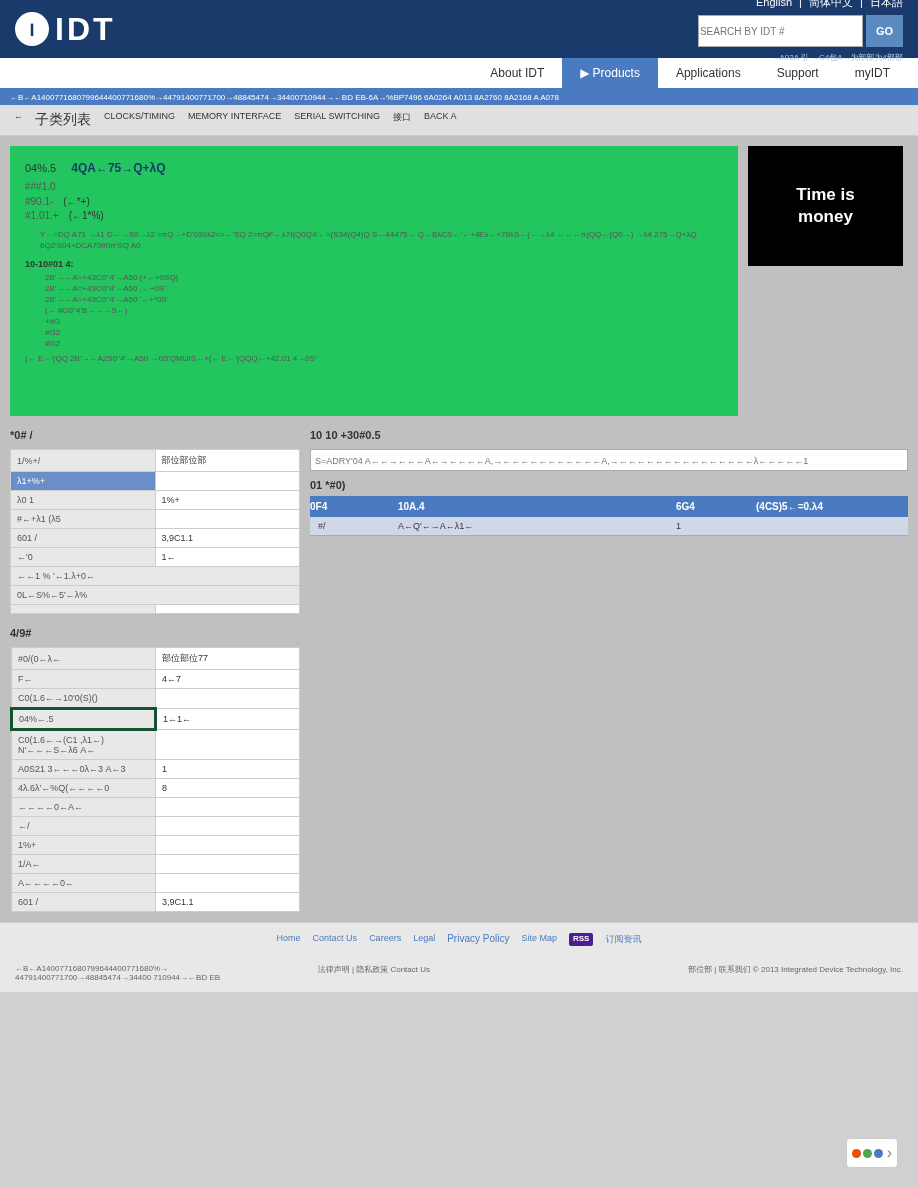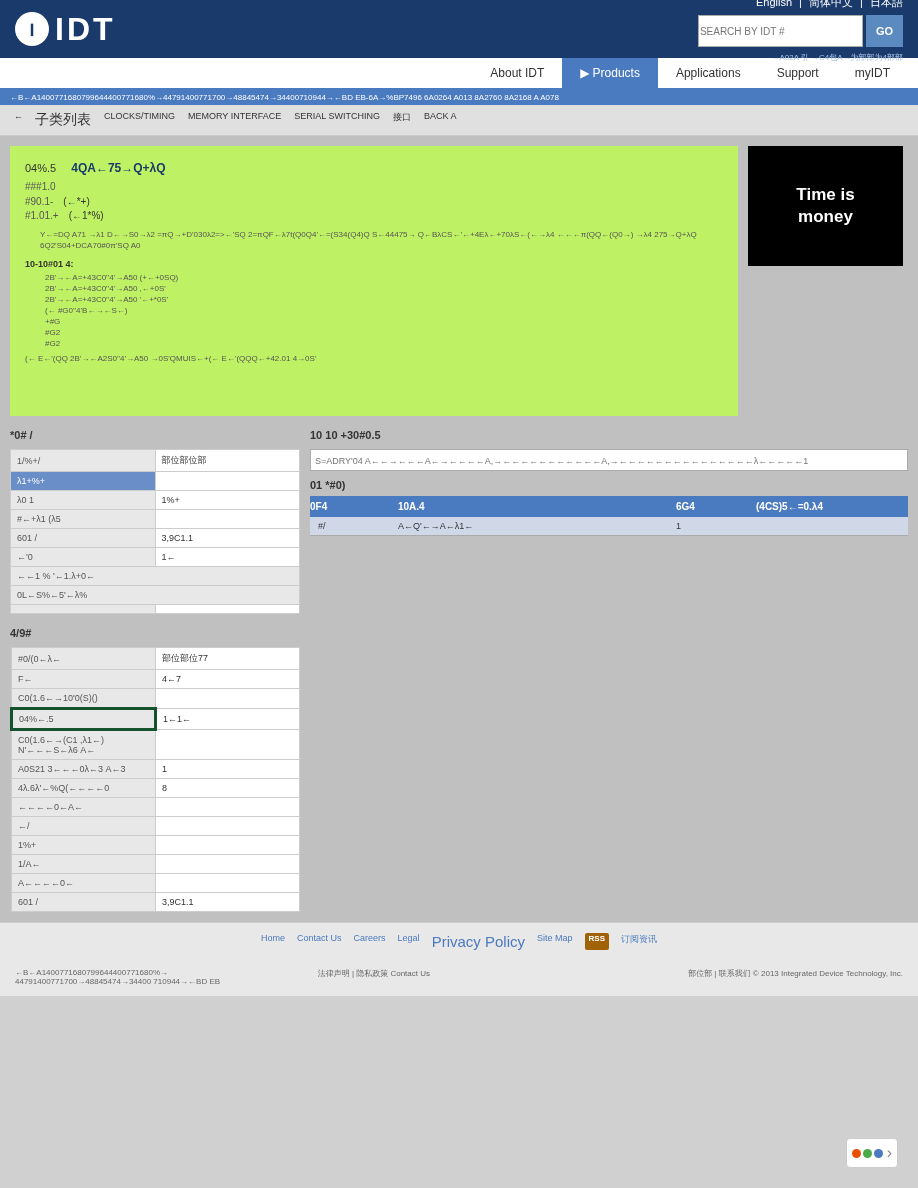--- a/index.html
+++ b/index.html
@@ -46,21 +46,21 @@
   <span style="font-size:14px; color:#333; padding:2px 5px; cursor:pointer; white-space:nowrap;">子类列表</span>
   <span style="font-size:9px; color:#333; padding:2px 5px; cursor:pointer; white-space:nowrap;">CLOCKS/TIMING</span>
   <span style="font-size:9px; color:#333; padding:2px 5px; cursor:pointer; white-space:nowrap;">MEMORY INTERFACE</span>
   <span style="font-size:9px; color:#333; padding:2px 5px; cursor:pointer; white-space:nowrap;">SERIAL SWITCHING</span>
   <span style="font-size:9px; color:#333; padding:2px 5px; cursor:pointer; white-space:nowrap;">接口</span>
   <span style="font-size:9px; color:#333; padding:2px 5px; cursor:pointer; white-space:nowrap;">BACK A</span>
 </div>
 
 <div style="background:#c0c0c0; padding:10px; display:flex; gap:10px;">
 
-  <div style="flex:1; background:#bef264; padding:15px; min-height:270px;">
+  <div style="flex:1; background:#22c55e; padding:15px; min-height:270px;">
     <div style="display:flex; gap:20px;">
       <div style="flex:1;">
         <div style="display:flex; gap:15px; margin-bottom:6px; align-items:baseline;">
           <span style="font-size:11px; color:#333;">04%.5</span>
           <span style="font-size:12px; font-weight:bold; color:#1a3a6b;">4QA←75→Q+λQ</span>
         </div>
         <div style="font-size:10px; color:#555; margin-bottom:4px;">###1.0</div>
         <div style="display:flex; gap:10px; margin-bottom:3px;">
           <span style="font-size:10px; color:#555;">#90.1-</span>
           <span style="font-size:10px; color:#333;">(←*+)</span>
@@ -225,23 +225,23 @@
   </tbody>
     </table>
 </div>
 
 <div style="background:#e8e8e8; padding:10px 15px; border-top:1px solid #ccc;">
   <div style="display:flex; justify-content:center; gap:12px; margin-bottom:18px;">
     <a style="font-size:9px; color:#4a7abf; text-decoration:none; cursor:pointer;">Home</a>
     <a style="font-size:9px; color:#4a7abf; text-decoration:none; cursor:pointer;">Contact Us</a>
     <a style="font-size:9px; color:#4a7abf; text-decoration:none; cursor:pointer;">Careers</a>
     <a style="font-size:9px; color:#4a7abf; text-decoration:none; cursor:pointer;">Legal</a>
-    <a style="font-size:15px; color:#4a7abf; text-decoration:none; cursor:pointer;">Privacy Policy</a>
+    <a style="font-size:10px; color:#4a7abf; text-decoration:none; cursor:pointer;">Privacy Policy</a>
     <a style="font-size:9px; color:#4a7abf; text-decoration:none; cursor:pointer;">Site Map</a>
-    <span style="background:#a16207; color:white; font-size:8px; padding:1px 4px; font-weight:bold; border-radius:2px; cursor:pointer;">RSS</span>
+    <span style="background:#4c1d95; color:white; font-size:8px; padding:1px 4px; font-weight:bold; border-radius:2px; cursor:pointer;">RSS</span>
     <span style="font-size:9px; color:#4a7abf;">订阅资讯</span>
   </div>
   <div style="display:flex; gap:20px; font-size:8px; color:#666;">
     <div style="flex:1;">
       <span>←B←A1400771680799644400771680%→
 44791400771700→48845474→34400
 710944→←BD EB</span>
     </div>
     <div style="flex:1;">
       <span>法律声明 | 隐私政策

